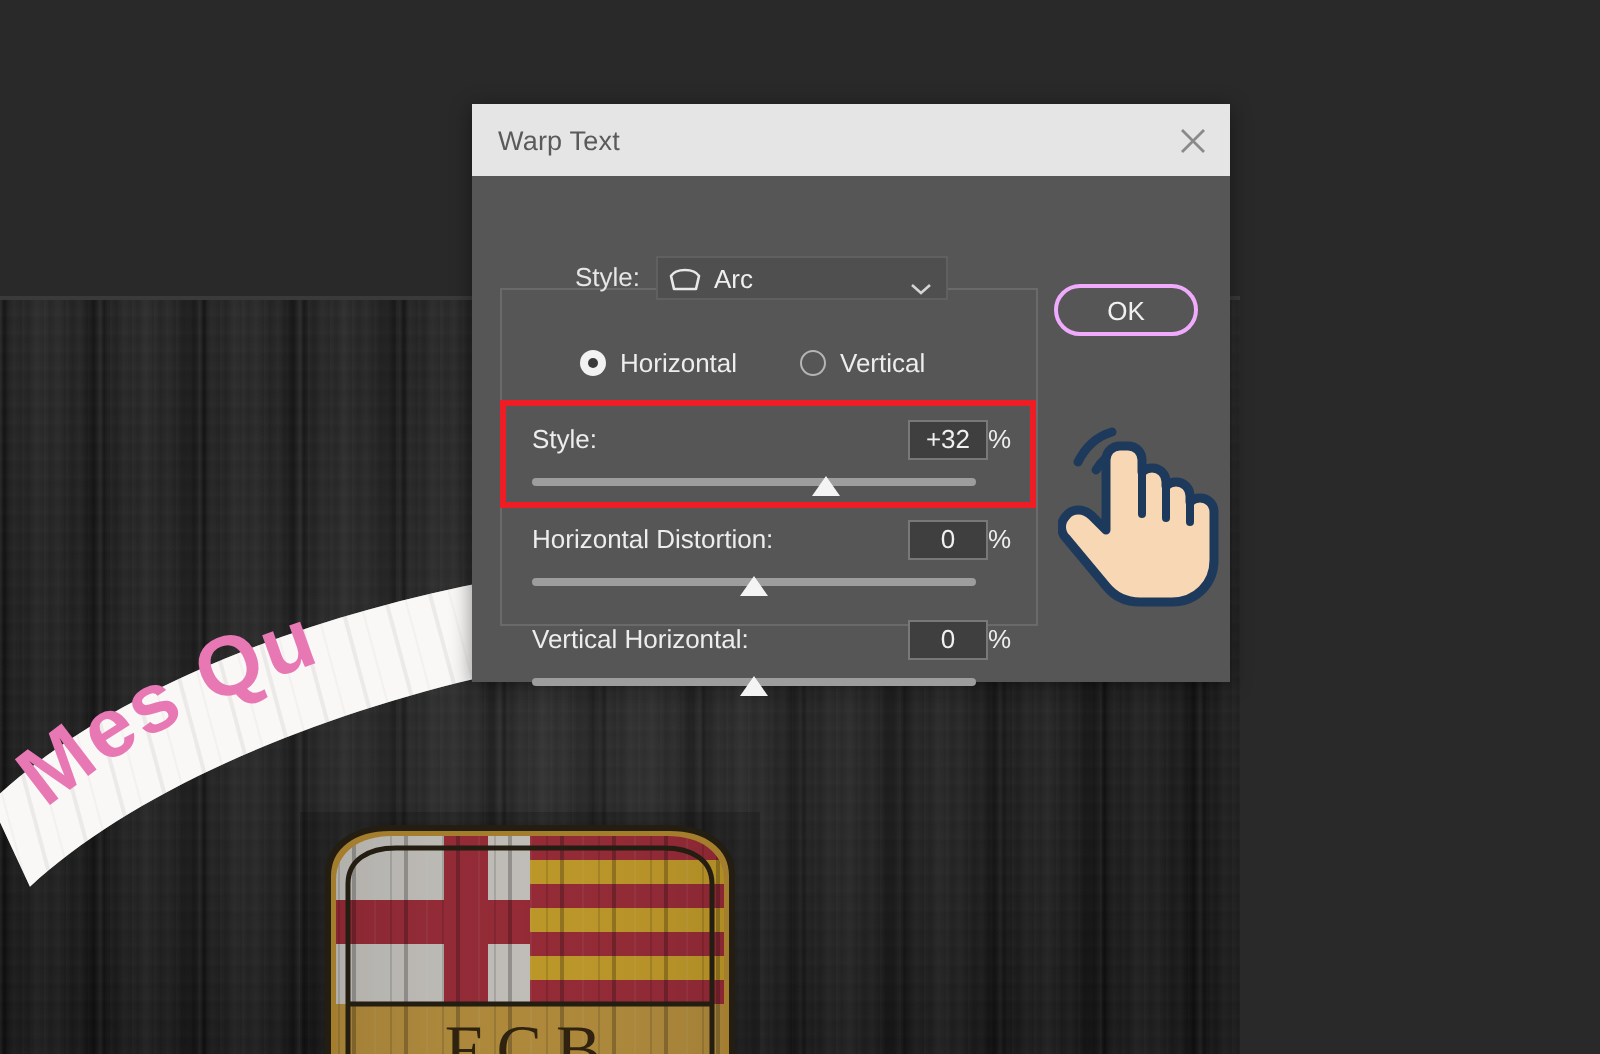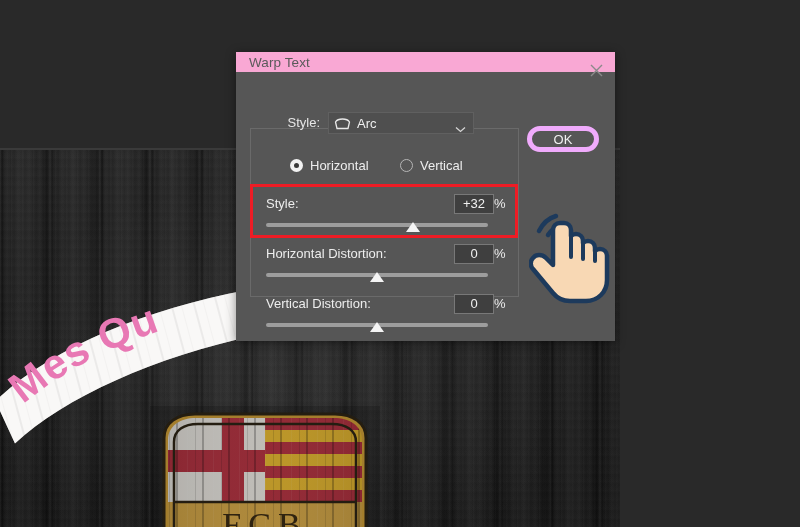--- a/index.html
+++ b/index.html
@@ -77,22 +77,22 @@
   
   #warp-dialog{
     position:absolute;
     left:236px; top:52px;
     width:379px; height:289px;
     background:#565656;
     box-shadow: 0 2px 10px rgba(0,0,0,0.45);
   }
   #warp-titlebar{
     position:relative;
-    height:20px;
-    background:#f9a8d4;
+    height:36px;
+    background:#e5e5e5;
     display:flex; align-items:center;
   }
   #warp-title{
     margin-left:13px;
     font-size:13.5px;
     color:#5a5a5a;
     letter-spacing:0.1px;
   }
   #close-btn{
     position:absolute; right:6px; top:5px;
@@ -225,21 +225,21 @@
     pointer-events:none;
   }
 
   
   #action-buttons{
     position:absolute; right:16px; top:54px;
     width:72px;
   }
   .pill-btn{
     width:72px; height:26px;
-    border:5px solid #f0abfc;
+    border:2px solid #f0abfc;
     border-radius:14px;
     background:transparent;
     color:#f0f0f0; font-size:13px;
     display:flex; align-items:center; justify-content:center;
     cursor:pointer;
     margin-bottom:12px;
     box-sizing:border-box;
     font-family:"Liberation Sans", sans-serif;
     text-align:right;
   }
@@ -412,21 +412,21 @@
         <span class="ctl-label">Horizontal Distortion:</span>
         <div class="ctl-input" id="inp-hdist">0</div>
         <span class="ctl-pct">%</span>
         <div class="slider">
           <div class="track"></div>
           <div class="thumb" id="thumb-hdist" style="left: 50%;"></div>
         </div>
       </div>
 
       <div class="ctl-row" id="row-vdist">
-        <span class="ctl-label">Vertical Distortion:</span>
+        <span class="ctl-label">Vertical Horizontal:</span>
         <div class="ctl-input" id="inp-vdist">0</div>
         <span class="ctl-pct">%</span>
         <div class="slider">
           <div class="track"></div>
           <div class="thumb" id="thumb-vdist" style="left: 50%;"></div>
         </div>
       </div>
 
       <div id="bend-highlight"></div>
 

